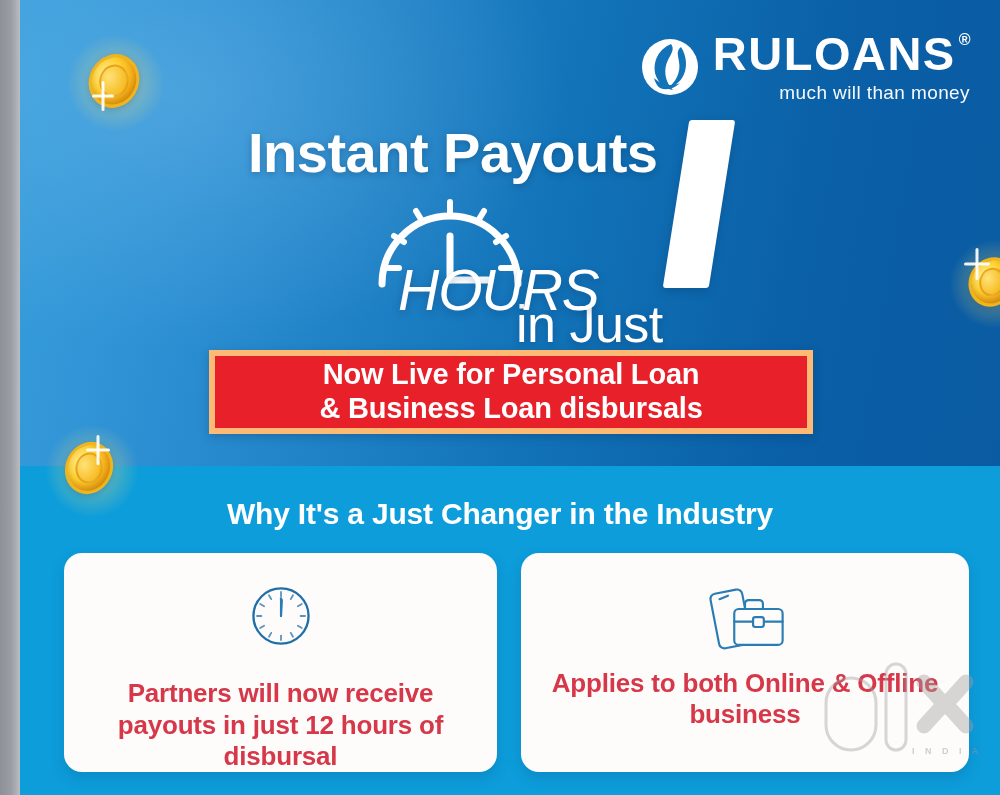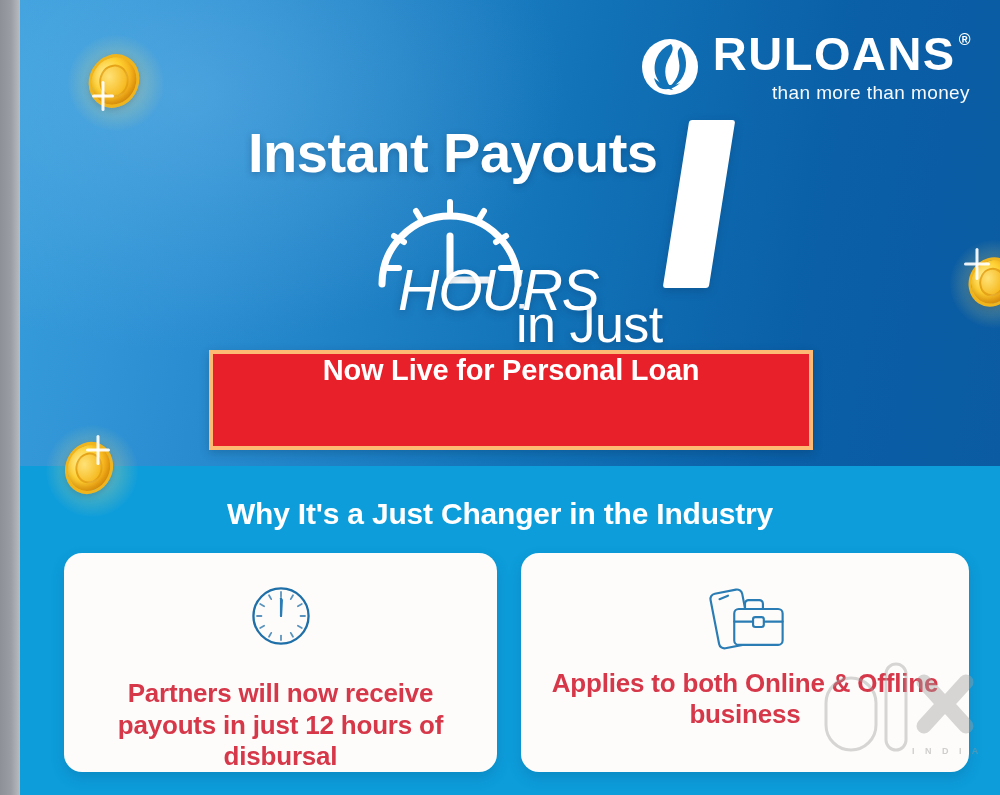--- a/index.html
+++ b/index.html
@@ -161,28 +161,28 @@
     background: #ffffff;
     border-radius: 50%;
     box-shadow: 0 3px 10px rgba(0,40,80,0.25);
   }
 
   
   .banner {
     position: absolute;
     left: 209px; top: 350px;
     width: 604px;
-    height: 100px;
+    height: 84px;
     background: #e8202a;
-    border: 4px solid #fdba74;
+    border: 6px solid #fdba74;
     box-sizing: border-box;
     display: flex;
     flex-direction: column;
     align-items: center;
-    justify-content: space-between;
+    justify-content: center;
     z-index: 11;
     box-shadow: 0 3px 9px rgba(0,30,60,0.22);
   }
   .banner-line {
     color: #ffffff;
     font-size: 29px;
     font-weight: bold;
     letter-spacing: -0.2px;
     line-height: 1.16;
     white-space: nowrap;
@@ -308,21 +308,21 @@
           <path d="M30 6 C16 12 11 26 15 38 C18 46 25 51 32 52 C24 44 22 32 27 22 C30 16 34 11 30 6 Z" fill="#1273b8"></path>
           <path d="M40 9 C46 18 47 31 41 40 C37 46 31 50 25 51 C35 45 40 34 38 24 C37 17 35 13 40 9 Z" fill="#1273b8"></path>
           <path d="M13 40 C20 47 31 49 39 45 C34 50 26 53 19 50 C16 48 14 44 13 40 Z" fill="#1273b8"></path>
         </svg>
       </span>
       <span class="logo-text">
         <span class="logo-word">
           <span>RULOANS</span>
           <span class="logo-reg">®</span>
         </span>
-        <span class="logo-tag">than more than money</span>
+        <span class="logo-tag">much will than money</span>
       </span>
     </div>
 
     <div class="headline">
 
       <div class="hl-line1">Instant Payouts</div>
 
       <span class="hl-clock">
         <svg viewBox="0 0 160 120" width="160" height="120" aria-hidden="true">
           <g fill="none" stroke="#ffffff" stroke-width="7" stroke-linecap="round">
@@ -347,20 +347,21 @@
       <div class="hl-injust">in Just</div>
       <div class="hl-hours">HOURS</div>
 
       <div class="hl-bang-bar"></div>
       <div class="hl-bang-dot"></div>
     </div>
   </div>
 
   <div class="banner">
     <div class="banner-line">Now Live for Personal Loan</div>
+    <div class="banner-line">&amp; Business Loan disbursals</div>
   </div>
 
   <div class="lower"></div>
 
   <div class="why-title">Why It's a Just Changer in the Industry</div>
 
   <div class="card card-left">
     <span class="card-icon">
       <svg viewBox="0 0 72 72" width="64" height="64" aria-hidden="true">
         <circle cx="36" cy="36" r="31" fill="none" stroke="#1f6fa8" stroke-width="2.6"></circle>

